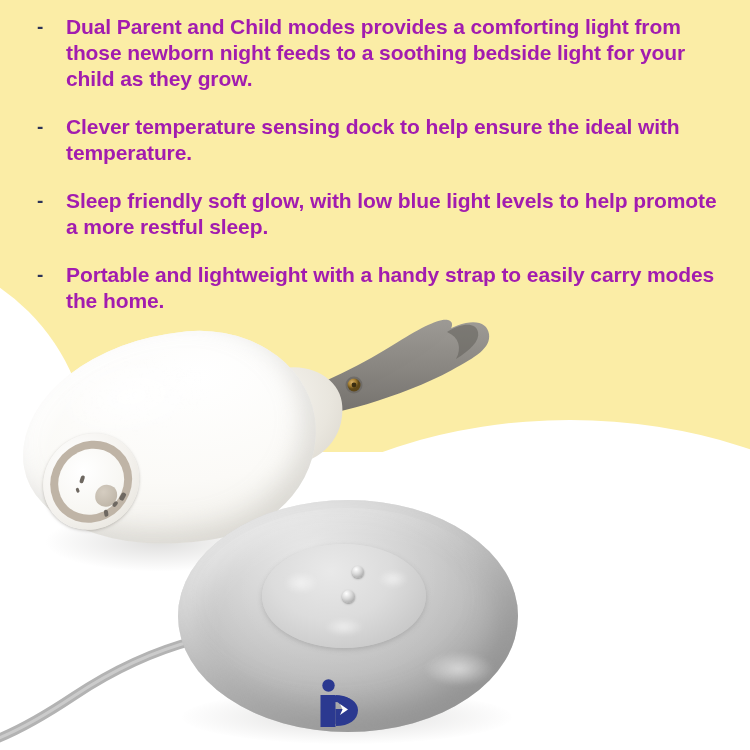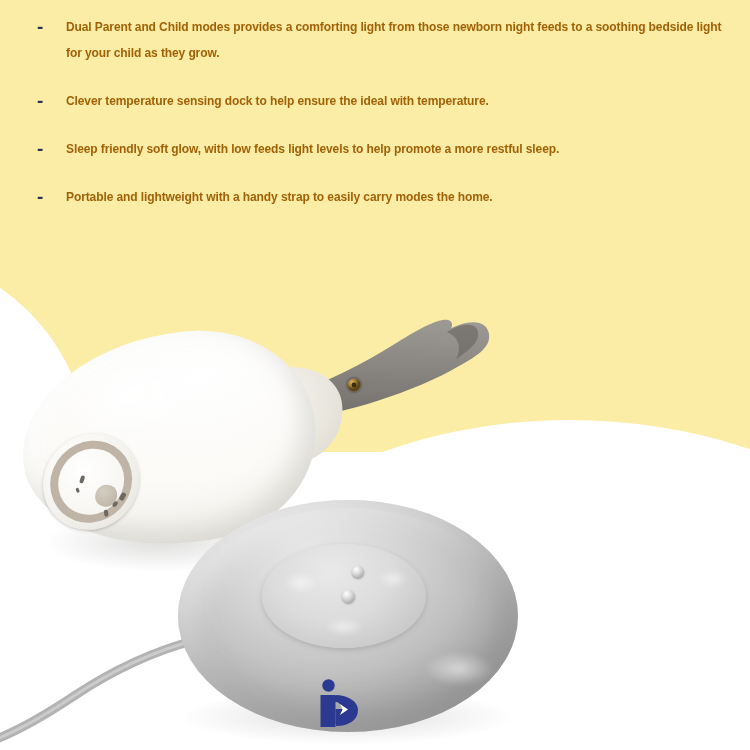--- a/index.html
+++ b/index.html
@@ -73,22 +73,22 @@
     width: 40px;
     color: #2b3258;
     font-size: 19px;
     font-weight: bold;
     line-height: 26px;
     padding-left: 11px;
     box-sizing: border-box;
   }
   .feature-text {
     flex: 1 1 auto;
-    color: #a16207;
-    font-size: 12px;
+    color: #a21caf;
+    font-size: 21px;
     font-weight: bold;
     line-height: 26px;
     letter-spacing: -0.1px;
   }
 
   
   .product { position: absolute; inset: 0; z-index: 4; }
 
   
   .shadow-lamp {
@@ -260,21 +260,21 @@
       <div class="feature-text">Dual Parent and Child modes provides a comforting light from those newborn night feeds to a soothing bedside light for your child as they grow.</div>
     </div>
 
     <div class="feature-item">
       <div class="feature-dash">-</div>
       <div class="feature-text">Clever temperature sensing dock to help ensure the ideal with temperature.</div>
     </div>
 
     <div class="feature-item">
       <div class="feature-dash">-</div>
-      <div class="feature-text">Sleep friendly soft glow, with low feeds light levels to help promote a more restful sleep.</div>
+      <div class="feature-text">Sleep friendly soft glow, with low blue light levels to help promote a more restful sleep.</div>
     </div>
 
     <div class="feature-item">
       <div class="feature-dash">-</div>
       <div class="feature-text">Portable and lightweight with a handy strap to easily carry modes the home.</div>
     </div>
 
   </div>
 
   <div class="product">

